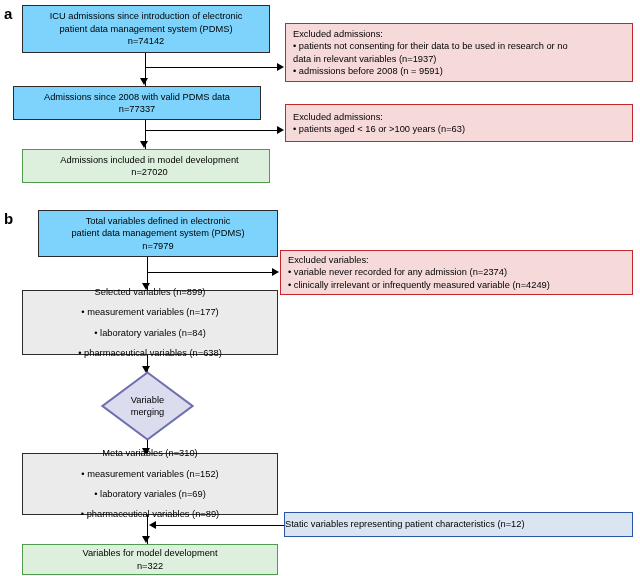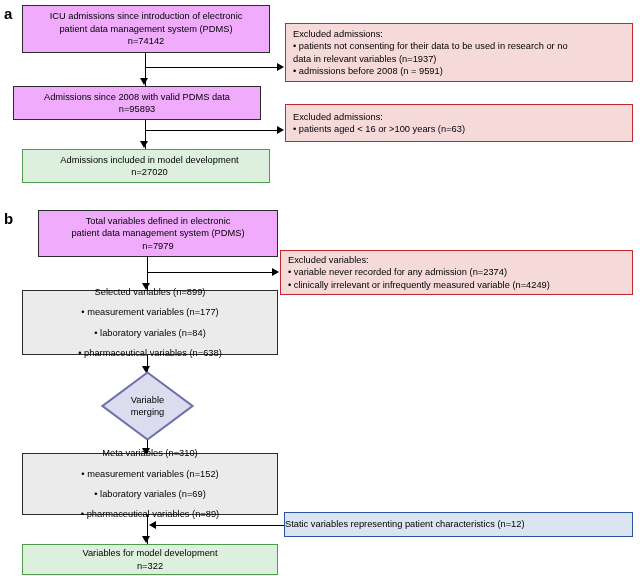--- a/index.html
+++ b/index.html
@@ -33,21 +33,21 @@
     line-height: 12.4px;
     color: #000000;
     display: flex;
     flex-direction: column;
     justify-content: center;
   }
 
   .node .line { white-space: nowrap; }
 
   .grey-box {
-    background: #f0abfc;
+    background: #7dd3fc;
     border: 1.6px solid #2b2b2b;
     text-align: center;
     padding: 2px 4px;
   }
   .grey-box-left {
     background: #ebebeb;
     border: 1.6px solid #2b2b2b;
     text-align: center;
     padding: 4px 8px;
     gap: 8px;
@@ -148,21 +148,21 @@
 
   <div class="node red-box" style="left:285px; top:23px; width:348px; height:59px;">
     <div class="line">Excluded admissions:</div>
     <div class="line">• patients not consenting for their data to be used in research or no</div>
     <div class="line">   data in relevant variables (n=1937)</div>
     <div class="line">• admissions before 2008 (n = 9591)</div>
   </div>
 
   <div class="node grey-box" style="left:13px; top:86px; width:248px; height:34px;">
     <div class="line">Admissions since 2008 with valid PDMS data</div>
-    <div class="line">n=95893</div>
+    <div class="line">n=77337</div>
   </div>
 
   <div class="vline" style="left:145px; top:120px; height:29px;"></div>
   <div class="arrow-down" style="left:140.4px; top:141px;"></div>
   <div class="hline" style="left:145px; top:130px; width:134px;"></div>
   <div class="arrow-right" style="left:277px; top:125.5px;"></div>
 
   <div class="node red-box" style="left:285px; top:104px; width:348px; height:38px;">
     <div class="line">Excluded admissions:</div>
     <div class="line">• patients  aged &lt; 16 or &gt;100 years (n=63)</div>

